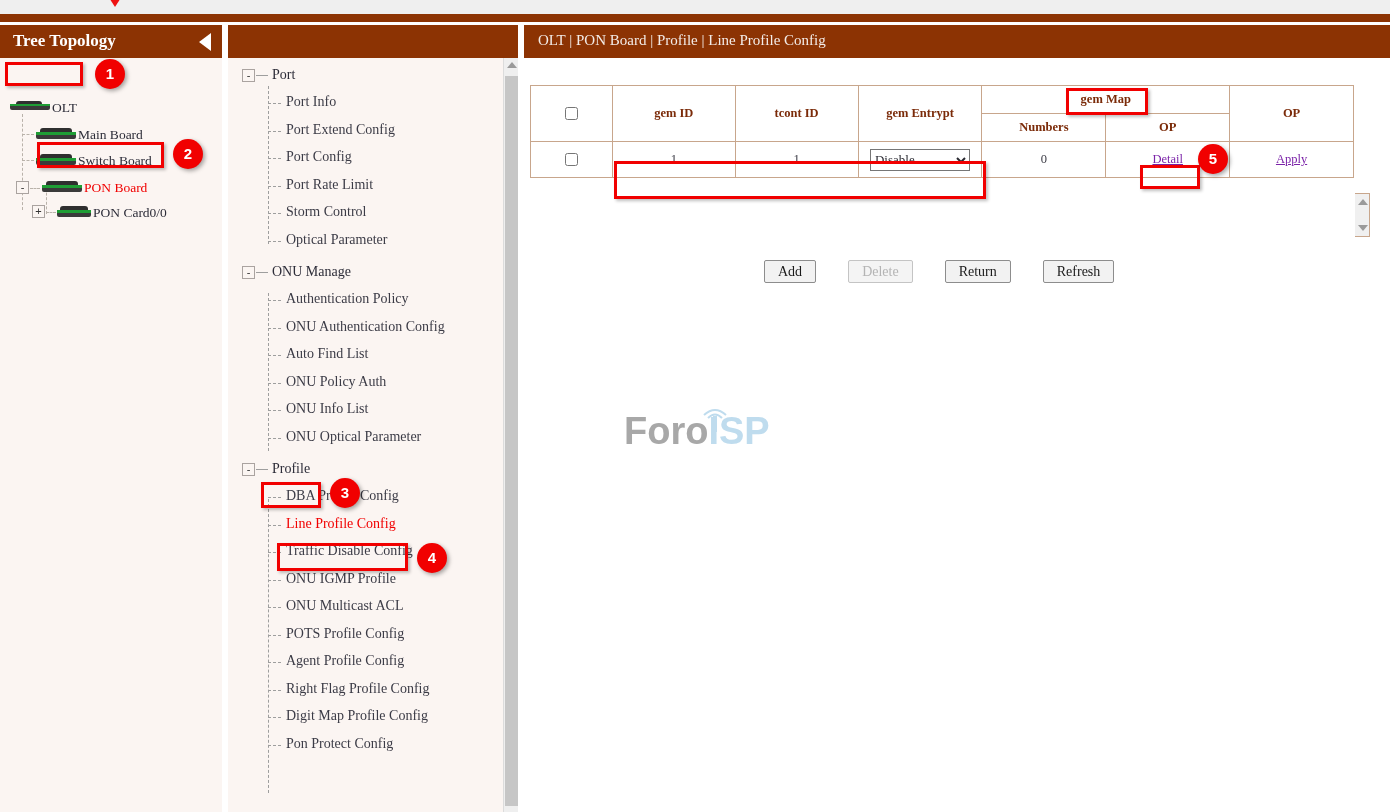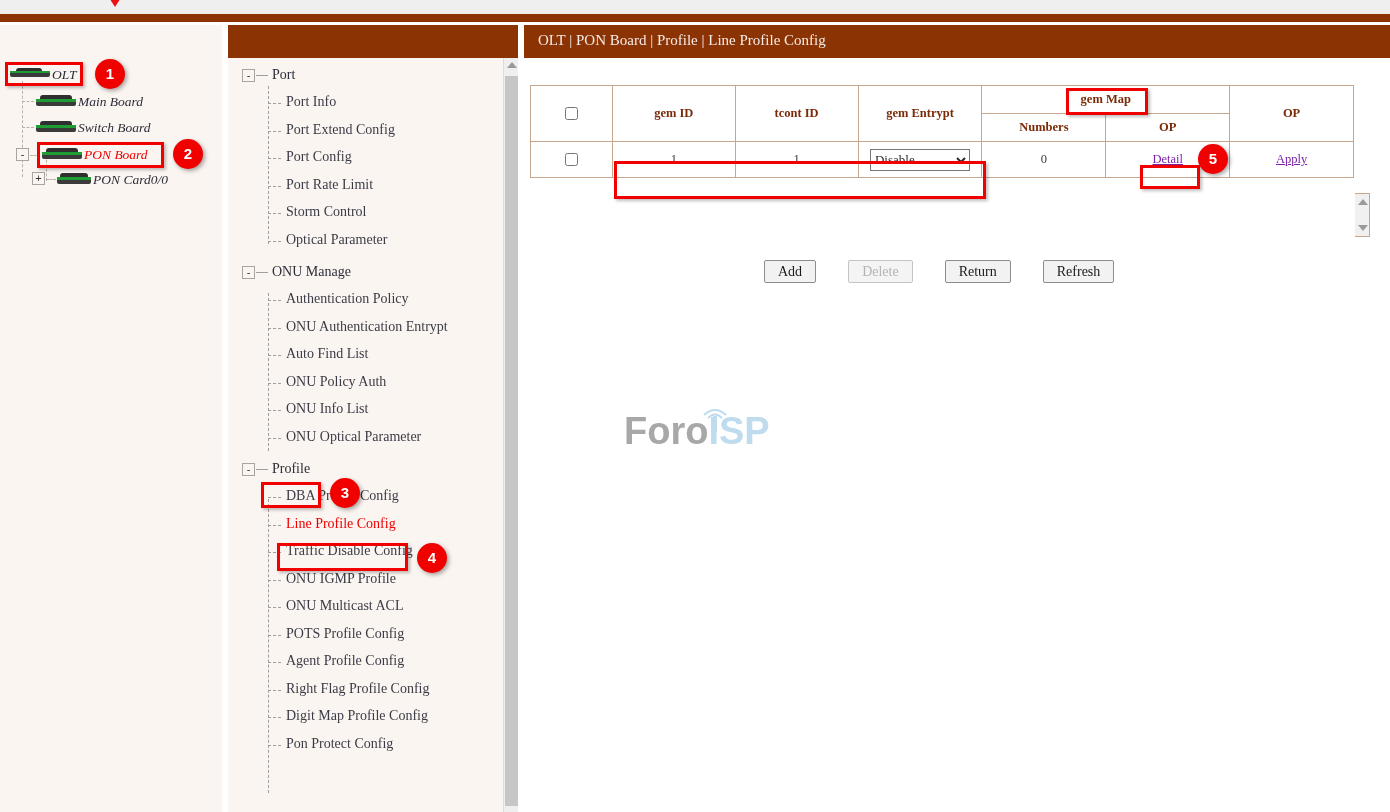--- a/index.html
+++ b/index.html
@@ -30,21 +30,21 @@
     position:relative; height:33px; background:#8c3303; color:#ffffff;
     font-weight:bold; font-size:17px; padding:6px 0 0 13px;
   }
   #tt-collapse {
     position:absolute; right:11px; top:8px; width:0; height:0;
     border-top:9px solid transparent; border-bottom:9px solid transparent;
     border-right:12px solid #ffffff; cursor:pointer;
   }
   #tree-root { position:relative; padding:6px 0 0 0; font-size:13.5px; color:#30303a; }
 
-  .dev-row { position:absolute; white-space:nowrap; height:20px; line-height:20px;font-style:italic; }
+  .dev-row { position:absolute; white-space:nowrap; height:20px; line-height:20px; }
   .dev-label { font-size:13.5px; color:#2c2c38; vertical-align:middle; }
   .dev-label.sel { color:#f10000; }
 
   
   .devicon { display:inline-block; position:relative; width:40px; height:13px; vertical-align:middle; margin-right:2px; }
   .devicon .top { position:absolute; left:4px; top:0px; width:32px; height:5px; background:#2f2f2f; border-radius:3px 3px 0 0; }
   .devicon .mid { position:absolute; left:0px; top:4px; width:40px; height:4px; background:#1f9d35; }
   .devicon .bot { position:absolute; left:0px; top:7px; width:40px; height:4px; background:#3a3a3a; border-radius:0 0 2px 2px; }
   .devicon.small { width:34px; }
   .devicon.small .top { left:3px; width:28px; }
@@ -175,20 +175,24 @@
 </head>
 <body>
 
 <div id="topstrip">
   <div class="arrow"></div>
 </div>
 <div id="topbar-brown"></div>
 <div id="gapwhite"></div>
 
 <div id="leftpanel">
+  <div id="tt-header">
+    <span>Tree Topology</span>
+    <span id="tt-collapse"></span>
+  </div>
 
   <div id="tree-root">
 
     <div class="dashv" style="left:22px; top:56px; height:96px;"></div>
     <div class="dashv" style="left:46px; top:130px; height:26px;"></div>
 
     <div class="dev-row" style="left:10px; top:39px;">
       <span class="devicon flat">
         <span class="top" style="left:6px; width:26px; height:4px;"></span>
         <span class="mid" style="top:3px; height:3px;"></span>
@@ -270,21 +274,21 @@
       <span class="glabel">ONU Manage</span>
     </div>
     <div class="m-vert" style="top:235px; height:158px;"></div>
 
     <div class="m-item">
       <span class="m-tee"></span>
       <span class="ilabel">Authentication Policy</span>
     </div>
     <div class="m-item">
       <span class="m-tee"></span>
-      <span class="ilabel">ONU Authentication Entrypt</span>
+      <span class="ilabel">ONU Authentication Config</span>
     </div>
     <div class="m-item">
       <span class="m-tee"></span>
       <span class="ilabel">Auto Find List</span>
     </div>
     <div class="m-item">
       <span class="m-tee"></span>
       <span class="ilabel">ONU Policy Auth</span>
     </div>
     <div class="m-item">

